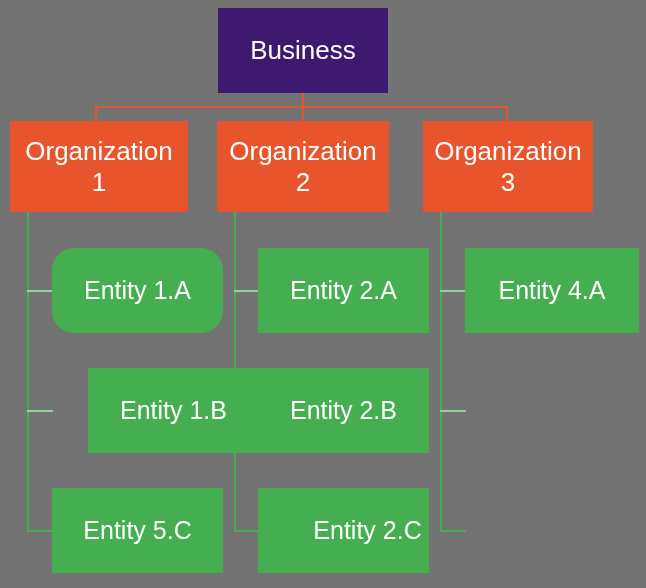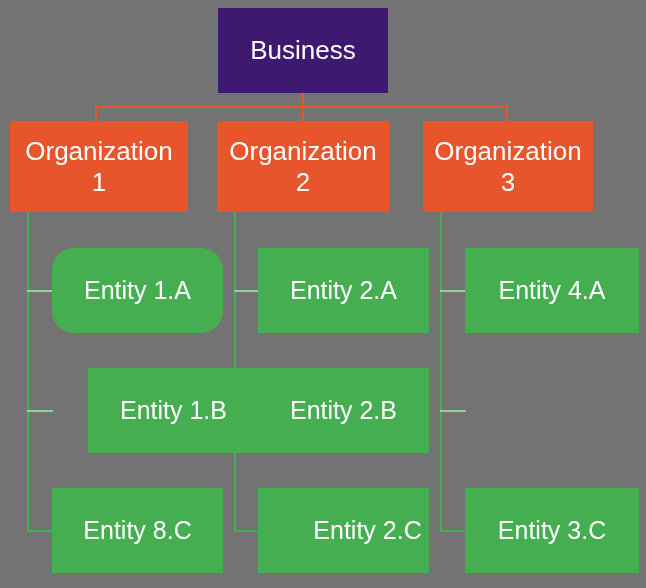--- a/index.html
+++ b/index.html
@@ -93,33 +93,30 @@
     </div>
   </div>
 
   <div class="node node-entity" style="left:52px; top:248px; width:171px; height:85px; background:#45ae51;border-radius:22px;">
     <span>Entity 1.A</span>
   </div>
   <div class="node node-entity" style="left:52px; top:368px; width:171px; height:85px; background:#45ae51;margin-left:36px;">
     <span>Entity 1.B</span>
   </div>
   <div class="node node-entity" style="left:52px; top:488px; width:171px; height:85px; background:#45ae51;">
-    <span>Entity 8.C</span>
+    <span>Entity 5.C</span>
   </div>
 
   <div class="node node-entity" style="left:258px; top:248px; width:171px; height:85px; background:#45ae51;">
     <span>Entity 2.A</span>
   </div>
   <div class="node node-entity" style="left:258px; top:368px; width:171px; height:85px; background:#45ae51;">
     <span>Entity 2.B</span>
   </div>
   <div class="node node-entity" style="left:258px; top:488px; width:171px; height:85px; background:#45ae51;padding-left:48px;">
     <span>Entity 2.C</span>
   </div>
 
   <div class="node node-entity" style="left:465px; top:248px; width:174px; height:85px; background:#45ae51;">
     <span>Entity 4.A</span>
   </div>
-  <div class="node node-entity" style="left:465px; top:488px; width:174px; height:85px; background:#45ae51;">
-    <span>Entity 3.C</span>
-  </div>
 
 </div>
 
 </body></html>

